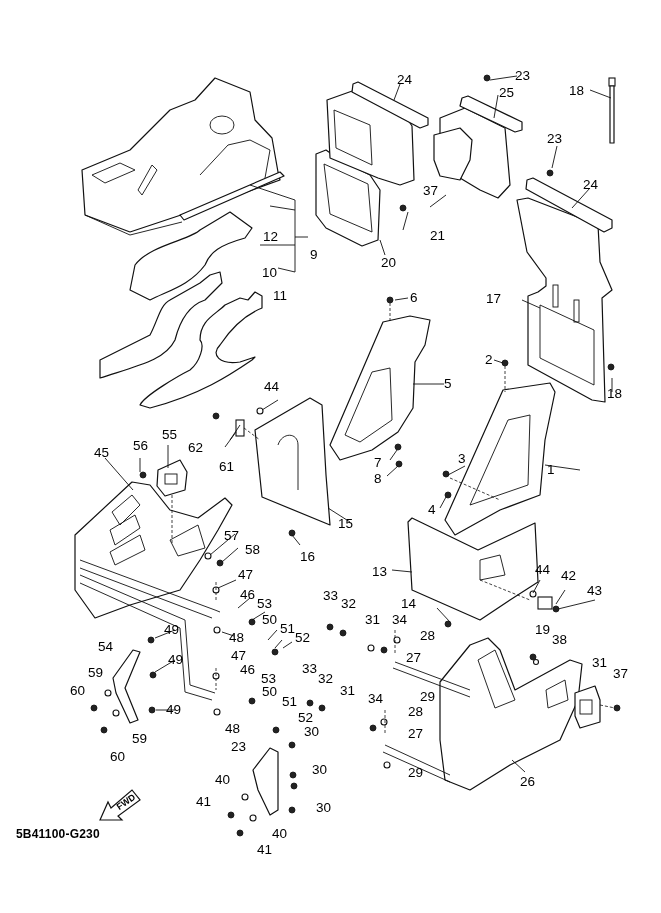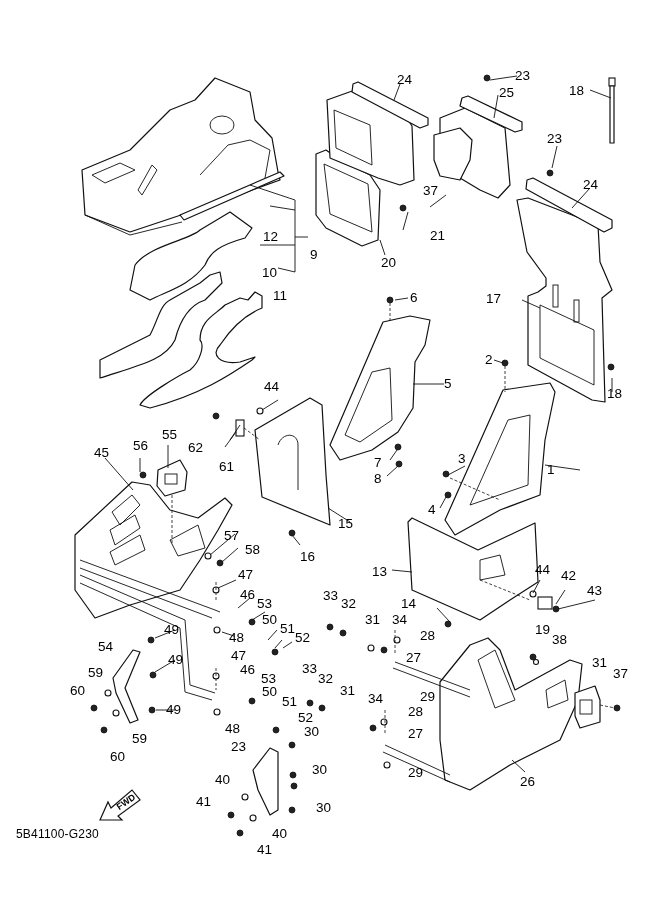--- a/index.html
+++ b/index.html
@@ -7,21 +7,21 @@
          font-family: "Liberation Sans", sans-serif; color: #000; }
   #diagram { position: absolute; left: 0; top: 0; width: 661px; height: 913px; }
   .part { fill: #ffffff; stroke: #111; stroke-width: 1.2; stroke-linejoin: round; }
   .part-thin { fill: none; stroke: #111; stroke-width: 0.9; }
   .leader { fill: none; stroke: #111; stroke-width: 0.9; }
   .dash { fill: none; stroke: #111; stroke-width: 0.8; stroke-dasharray: 3 2; }
   .hw { fill: #ffffff; stroke: #111; stroke-width: 1.1; }
   .hw-dark { fill: #222; stroke: #111; stroke-width: 0.8; }
   .callout { position: absolute; font-size: 13.5px; line-height: 14px; white-space: nowrap;
              font-family: "Liberation Sans", sans-serif; }
-  .catalog { position: absolute; left: 16px; top: 827px; font-size: 12px; letter-spacing: 0.2px; }
+  .catalog { position: absolute; left: 16px; top: 827px; font-size: 12px; letter-spacing: 0.2px; font-weight: bold; }
   .fwd { position: absolute; left: 98px; top: 782px; }
 </style>
 </head>
 <body>
 
 <svg id="diagram" viewBox="0 0 661 913" xmlns="http://www.w3.org/2000/svg">
 
   <g>
     <path class="part" d="M82,170 L130,150 L170,110 L195,100 L215,78 L250,92 L255,120 L272,138 L278,172 L280,180 L190,212 L130,232 L85,215 Z"></path>
     <path class="part-thin" d="M92,175 L120,163 L135,170 L105,183 Z"></path>

